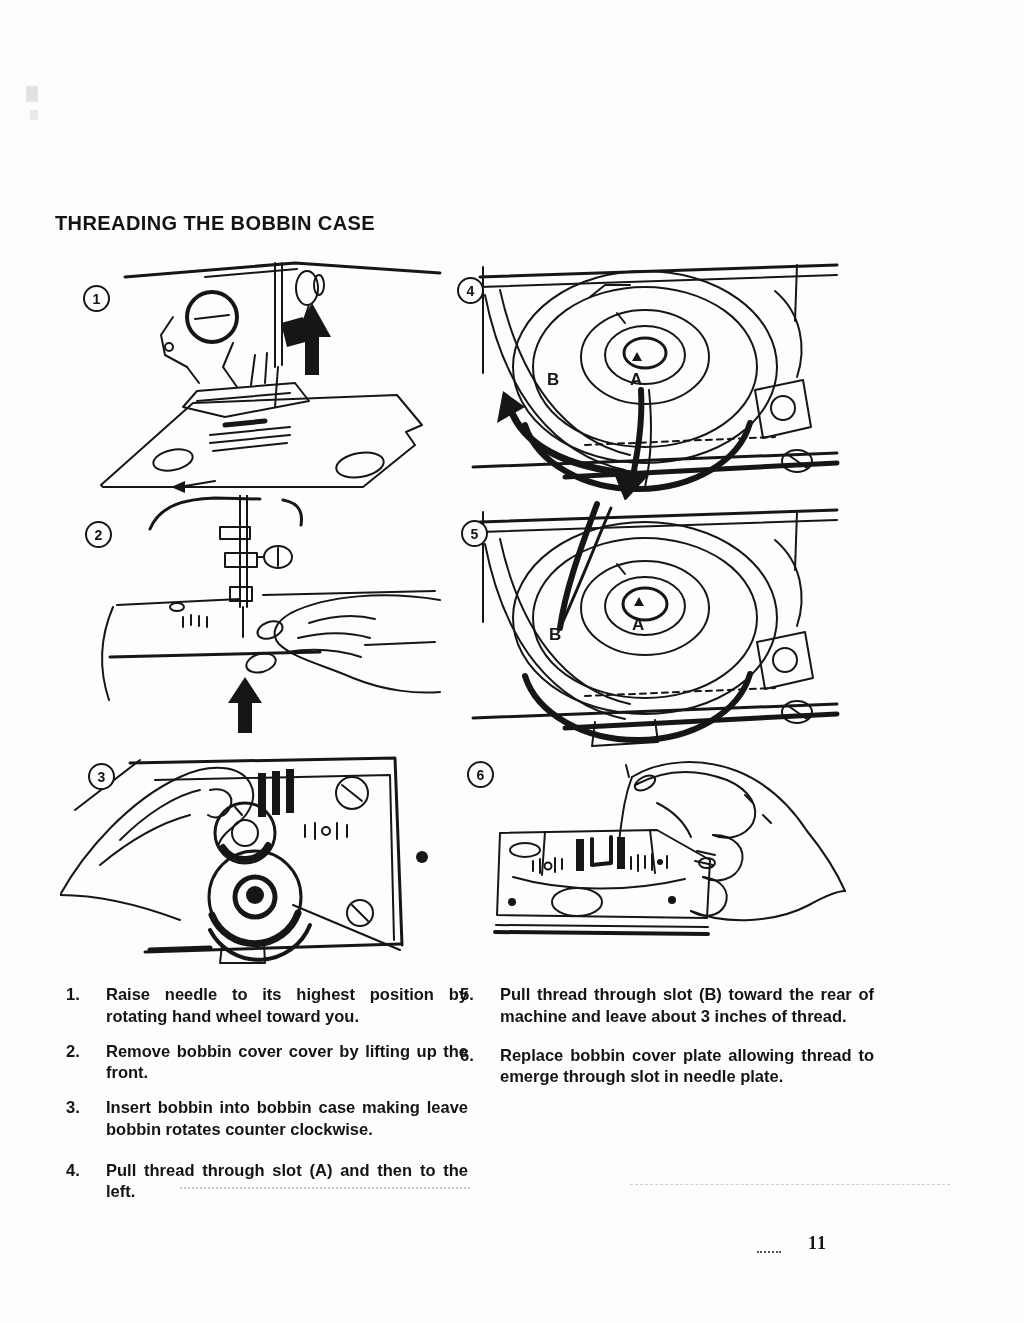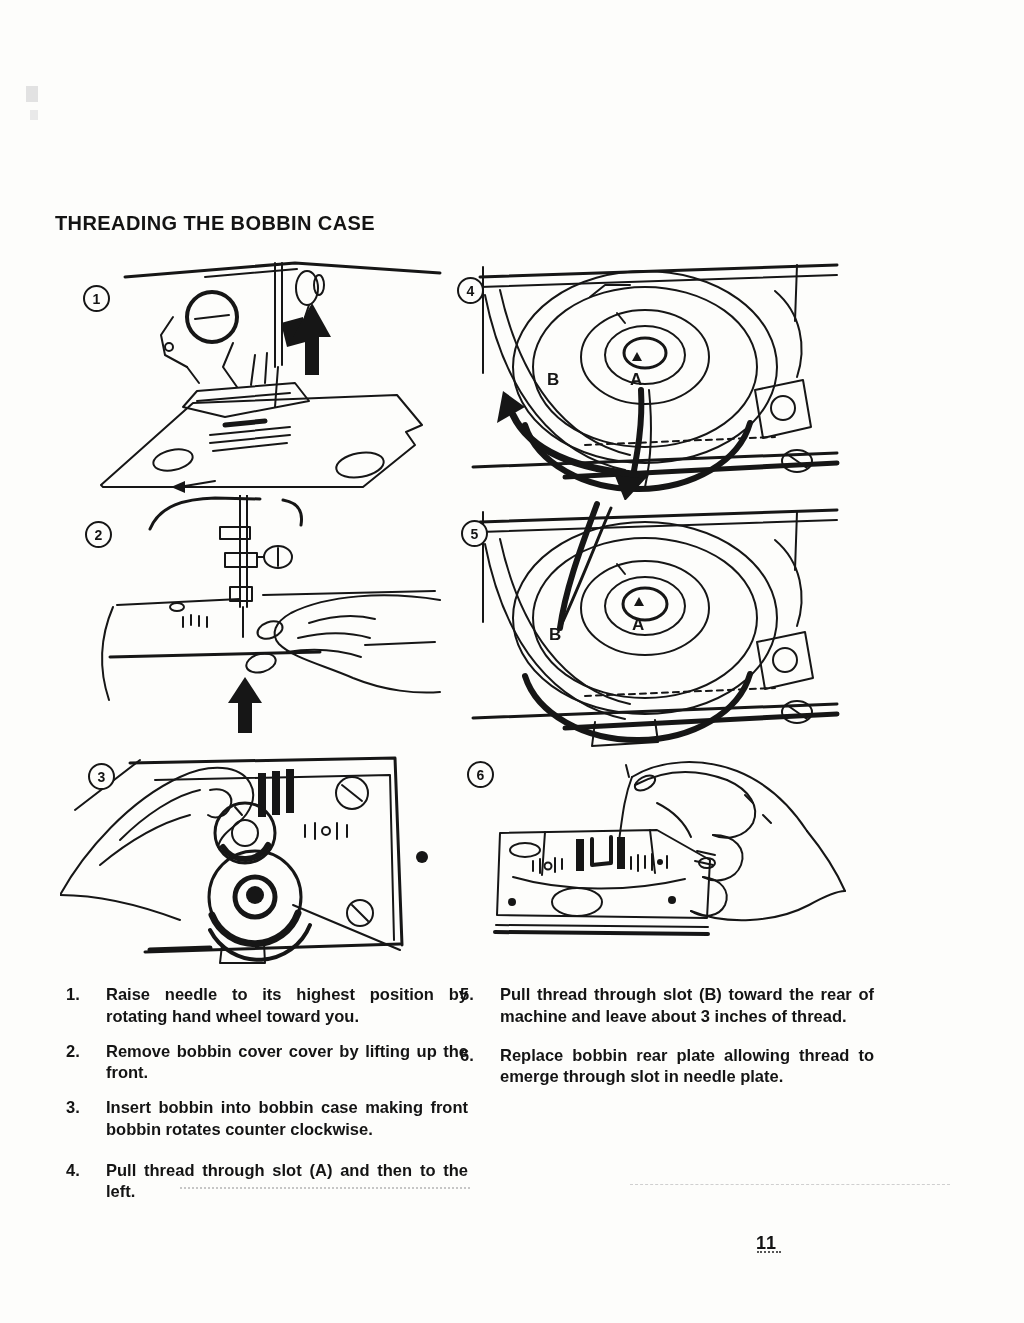--- a/index.html
+++ b/index.html
@@ -16,21 +16,21 @@
   .fig svg .w3{stroke-width:3}.fig svg .w4{stroke-width:4}.fig svg .w5{stroke-width:5}
   .fig svg .w6{stroke-width:6}.fig svg .w7{stroke-width:7}
   .fig svg text{font:bold 17px "Liberation Sans",sans-serif;fill:#161616;stroke:none;}
   .cols{position:absolute;display:flex;flex-direction:column;}
   .col-left{left:66px;top:984px;width:402px;gap:13px;}
   .col-left .step:last-child{margin-top:6px;}
   .col-right{left:460px;top:984px;width:414px;gap:17px;}
   .step{display:flex;font-size:16.5px;font-weight:bold;line-height:1.32;}
   .step .num{width:32px;flex:none;}
   .step .txt{text-align:justify;flex:1;margin-left:8px;}
-  .pageno{position:absolute;left:756px;top:1233px;font-size:18px;font-weight:bold;letter-spacing:1px;}
+  .pageno{position:absolute;left:808px;top:1233px;font-size:18px;font-weight:bold;letter-spacing:1px;font-family:Liberation Serif, serif;}
   .pagedash{position:absolute;left:757px;top:1251px;width:24px;border-top:2px dotted #555;}
   .artifact{position:absolute;}
   .a1{left:180px;top:1187px;width:290px;border-top:2px dotted #c6c6c6;}
   .a2{left:630px;top:1184px;width:320px;border-top:1px dashed #cfcfcf;}
   .a3{left:26px;top:86px;width:12px;height:16px;background:#e2e2e2;}
   .a4{left:30px;top:110px;width:8px;height:10px;background:#e9e9e9;}
 </style>
 </head>
 <body>
 
@@ -324,36 +324,36 @@
     <div class="step">
       <span class="num">1.</span>
       <span class="txt">Raise needle to its highest position by rotating hand wheel toward you.</span>
     </div>
     <div class="step">
       <span class="num">2.</span>
       <span class="txt">Remove bobbin cover cover by lifting up the front.</span>
     </div>
     <div class="step">
       <span class="num">3.</span>
-      <span class="txt">Insert bobbin into bobbin case making front bobbin rotates counter clockwise.</span>
+      <span class="txt">Insert bobbin into bobbin case making leave bobbin rotates counter clockwise.</span>
     </div>
     <div class="step">
       <span class="num">4.</span>
       <span class="txt">Pull thread through slot (A) and then to the left.</span>
     </div>
   </div>
 
   <div class="cols col-right">
     <div class="step">
       <span class="num">5.</span>
       <span class="txt">Pull thread through slot (B) toward the rear of machine and leave about 3 inches of thread.</span>
     </div>
     <div class="step">
       <span class="num">6.</span>
-      <span class="txt">Replace bobbin rear plate allowing thread to emerge through slot in needle plate.</span>
+      <span class="txt">Replace bobbin cover plate allowing thread to emerge through slot in needle plate.</span>
     </div>
   </div>
 
   <div class="pageno">11</div>
   <div class="pagedash"></div>
   <div class="artifact a1"></div>
   <div class="artifact a2"></div>
   <div class="artifact a3"></div>
   <div class="artifact a4"></div>
 

